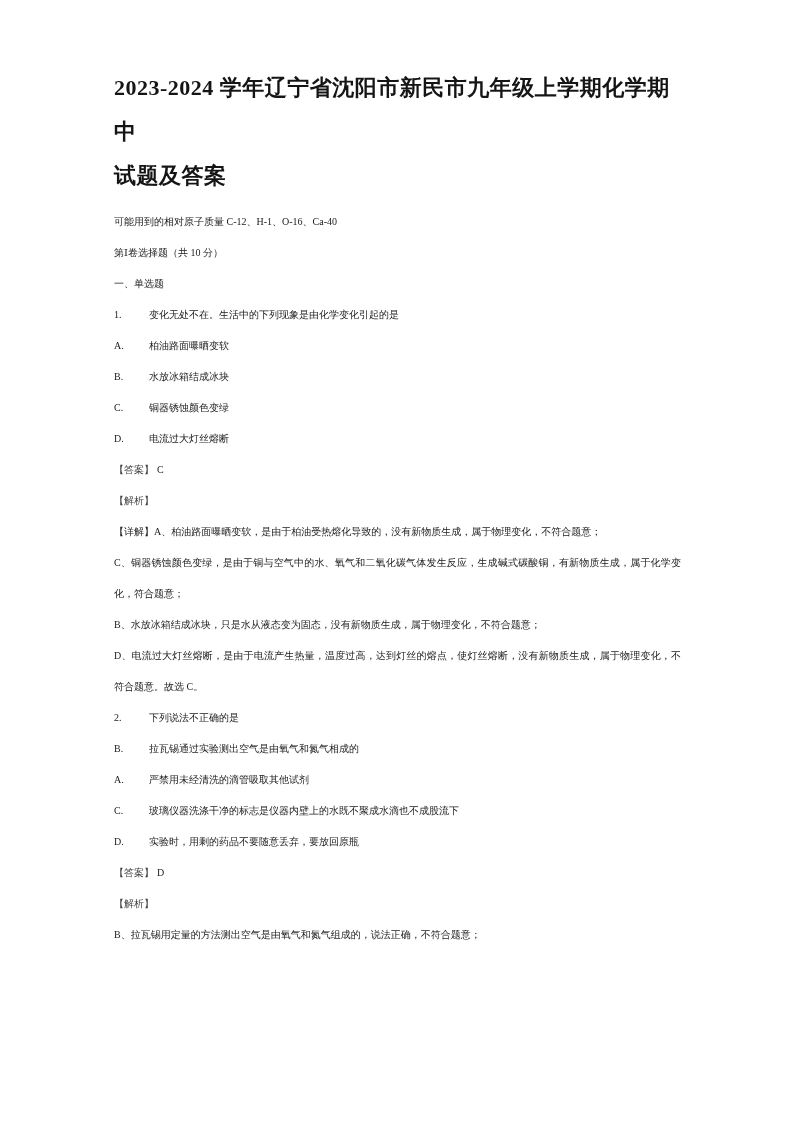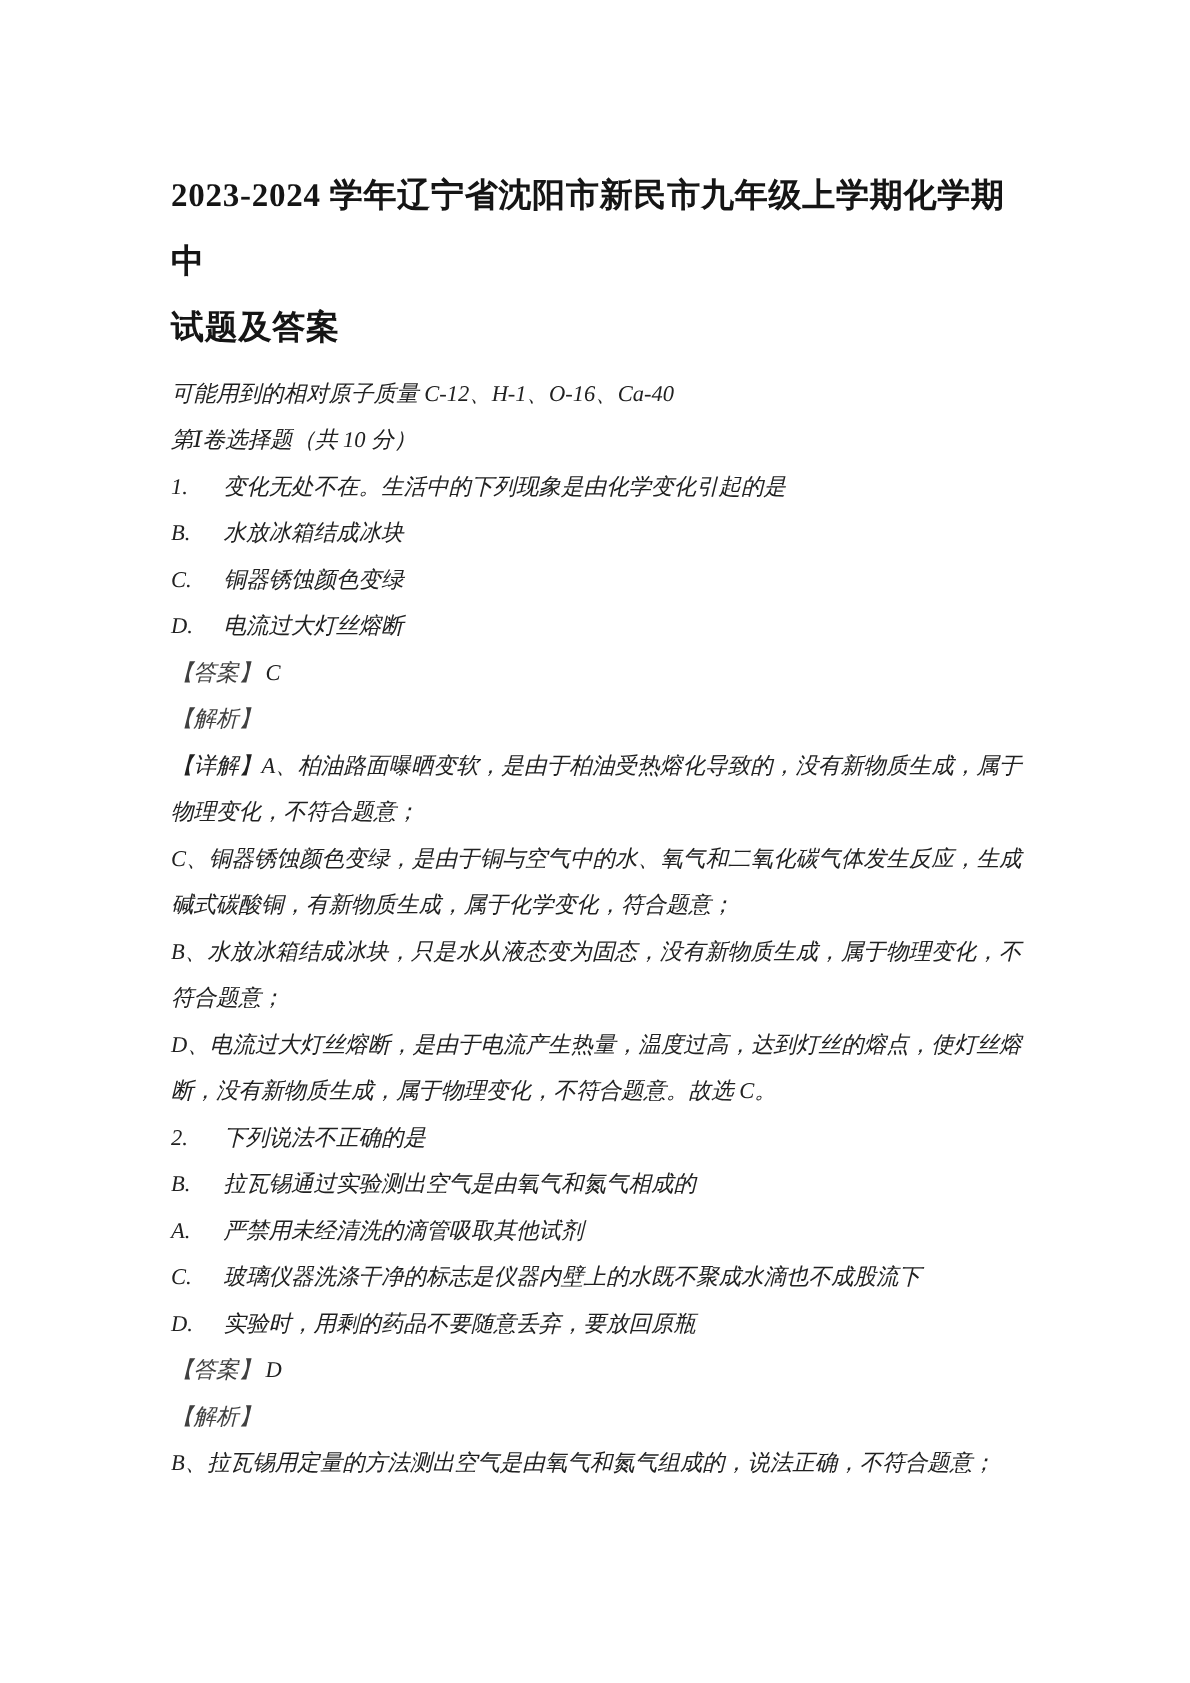--- a/index.html
+++ b/index.html
@@ -6,40 +6,39 @@
     margin: 0;
     padding: 0;
     background: #ffffff;
   }
   .page {
     position: relative;
     width: 793px;
     height: 1122px;
     background: #ffffff;
     box-sizing: border-box;
-    padding: 108px 112px 0 114px;
+    padding: 66px 112px 0 114px;
     font-family: "Liberation Serif", "DejaVu Serif", serif;
     color: #212121;
     overflow: hidden;
   }
   .title-block {
     margin: 0 0 8px 0;
   }
   .title-line {
     font-size: 22px;
     font-weight: 700;
     line-height: 44px;
     color: #151515;
     letter-spacing: 0.5px;
   }
   .bodyline {
-    font-size: 15px;
+    font-size: 10px;
     line-height: 31px;
     margin: 0;
-    font-style: italic;
   }
   .center {
     text-align: left;
   }
   .justify {
     text-align: justify;
   }
   .blue {
     color: #404040;
   }
@@ -62,24 +61,28 @@
 
   <div class="title-block">
     <div class="title-line">2023-2024 学年辽宁省沈阳市新民市九年级上学期化学期中</div>
     <div class="title-line">试题及答案</div>
   </div>
 
   <p class="bodyline">可能用到的相对原子质量 C-12、H-1、O-16、Ca-40</p>
 
   <p class="bodyline center">第Ⅰ卷选择题（共 10 分）</p>
 
+  <p class="bodyline">一、单选题</p>
 
   <div>
     <p class="bodyline">
       <span class="q-num">1.</span><span>变化无处不在。生活中的下列现象是由化学变化引起的是</span>
+    </p>
+    <p class="bodyline">
+      <span class="opt-label">A.</span><span>柏油路面曝晒变软</span>
     </p>
     <p class="bodyline">
       <span class="opt-label">B.</span><span>水放冰箱结成冰块</span>
     </p>
     <p class="bodyline">
       <span class="opt-label">C.</span><span>铜器锈蚀颜色变绿</span>
     </p>
     <p class="bodyline">
       <span class="opt-label">D.</span><span>电流过大灯丝熔断</span>
     </p>

